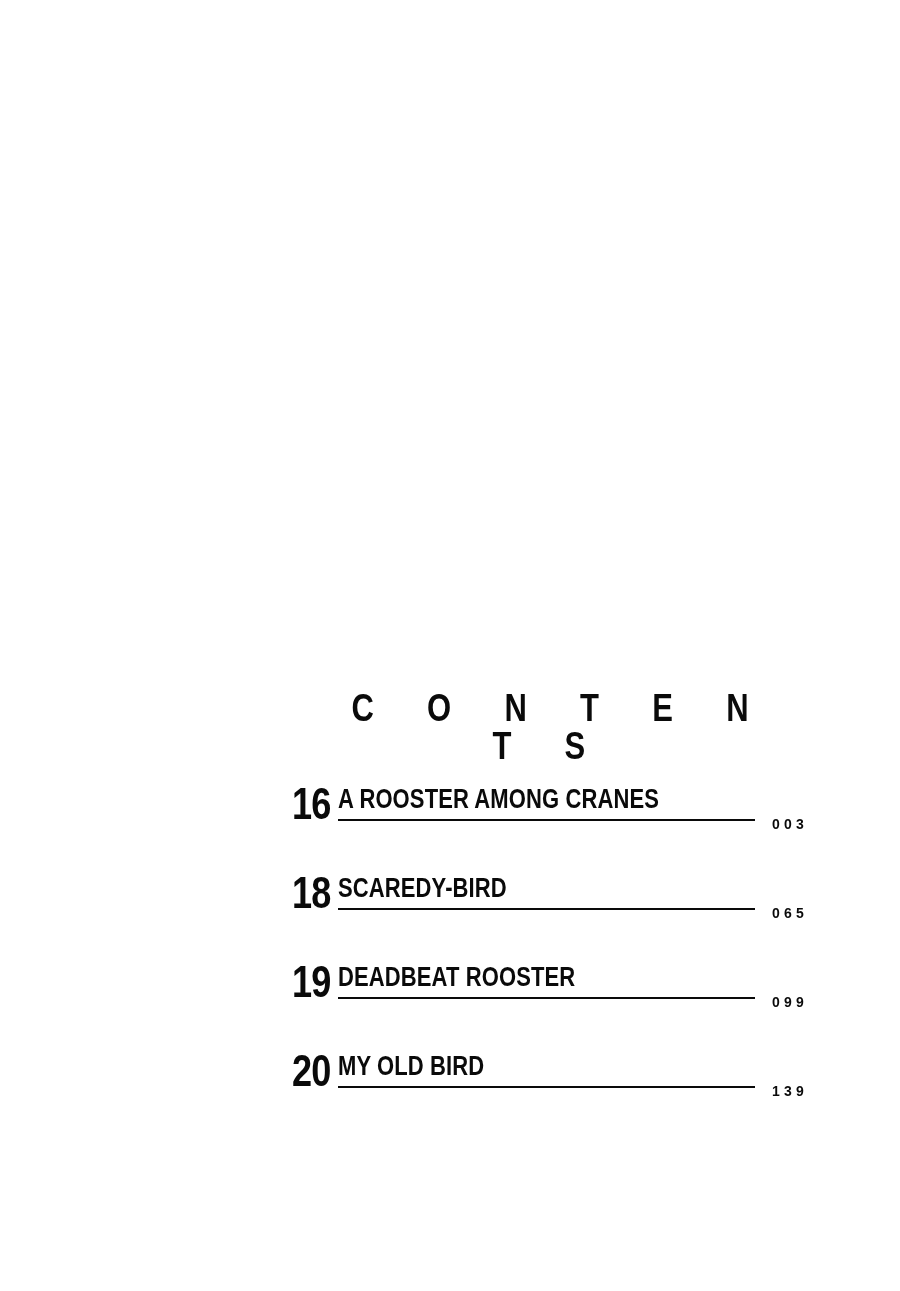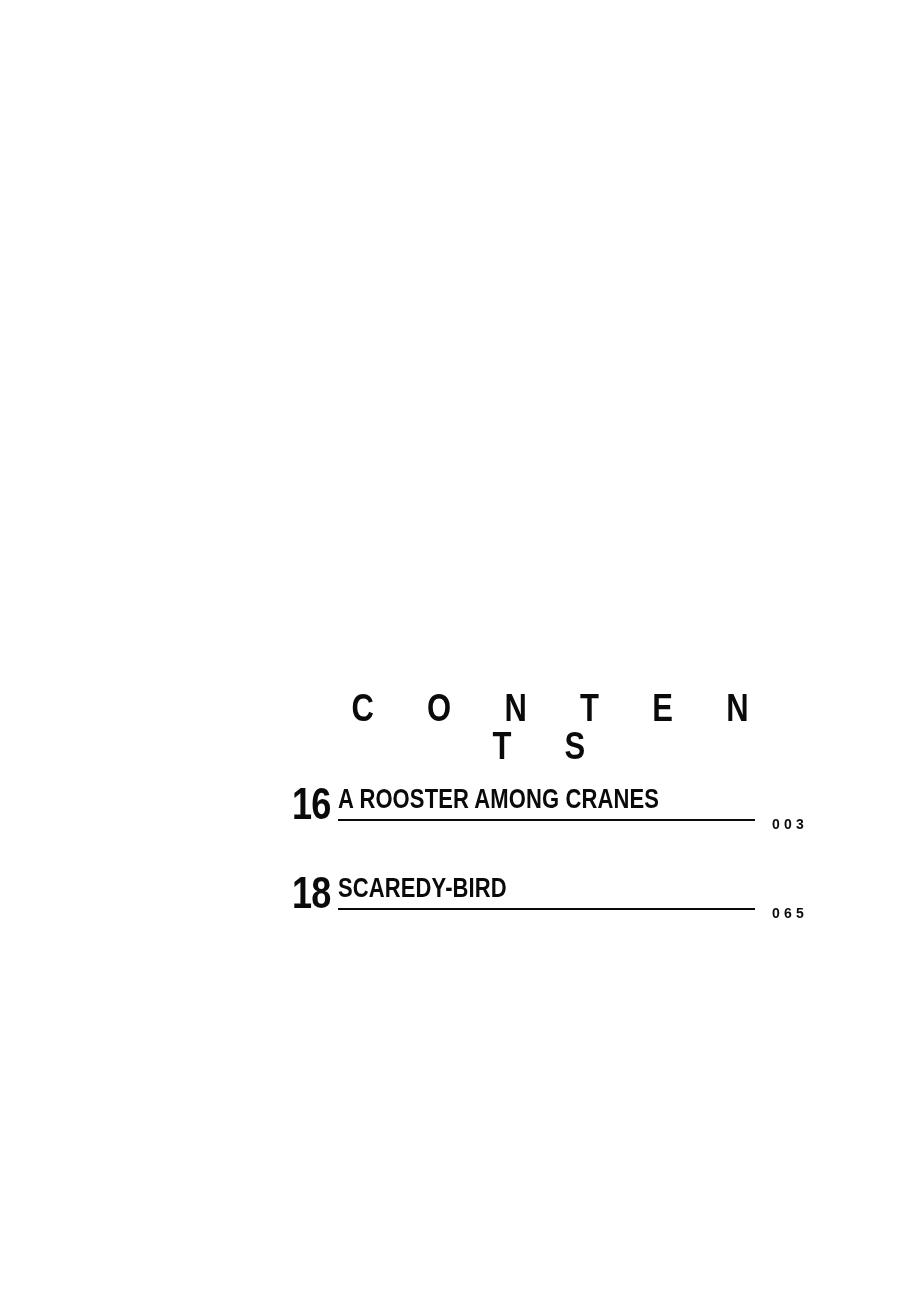--- a/index.html
+++ b/index.html
@@ -120,16 +120,28 @@
     </div>
 
 
     <div class="toc-row">
       <span class="toc-num">18</span>
       <span class="toc-title">SCAREDY-BIRD</span>
       <span class="toc-rule" style="left: 338px; right: 145px;"></span>
       <span class="toc-page">065</span>
     </div>
 
+    <div class="toc-row">
+      <span class="toc-num">19</span>
+      <span class="toc-title">DEADBEAT ROOSTER</span>
+      <span class="toc-rule" style="left: 338px; right: 145px;"></span>
+      <span class="toc-page">099</span>
+    </div>
 
+    <div class="toc-row">
+      <span class="toc-num">20</span>
+      <span class="toc-title">MY OLD BIRD</span>
+      <span class="toc-rule" style="left: 338px; right: 145px;"></span>
+      <span class="toc-page">139</span>
+    </div>
 
   </div>
 </div>
 
 </body></html>

